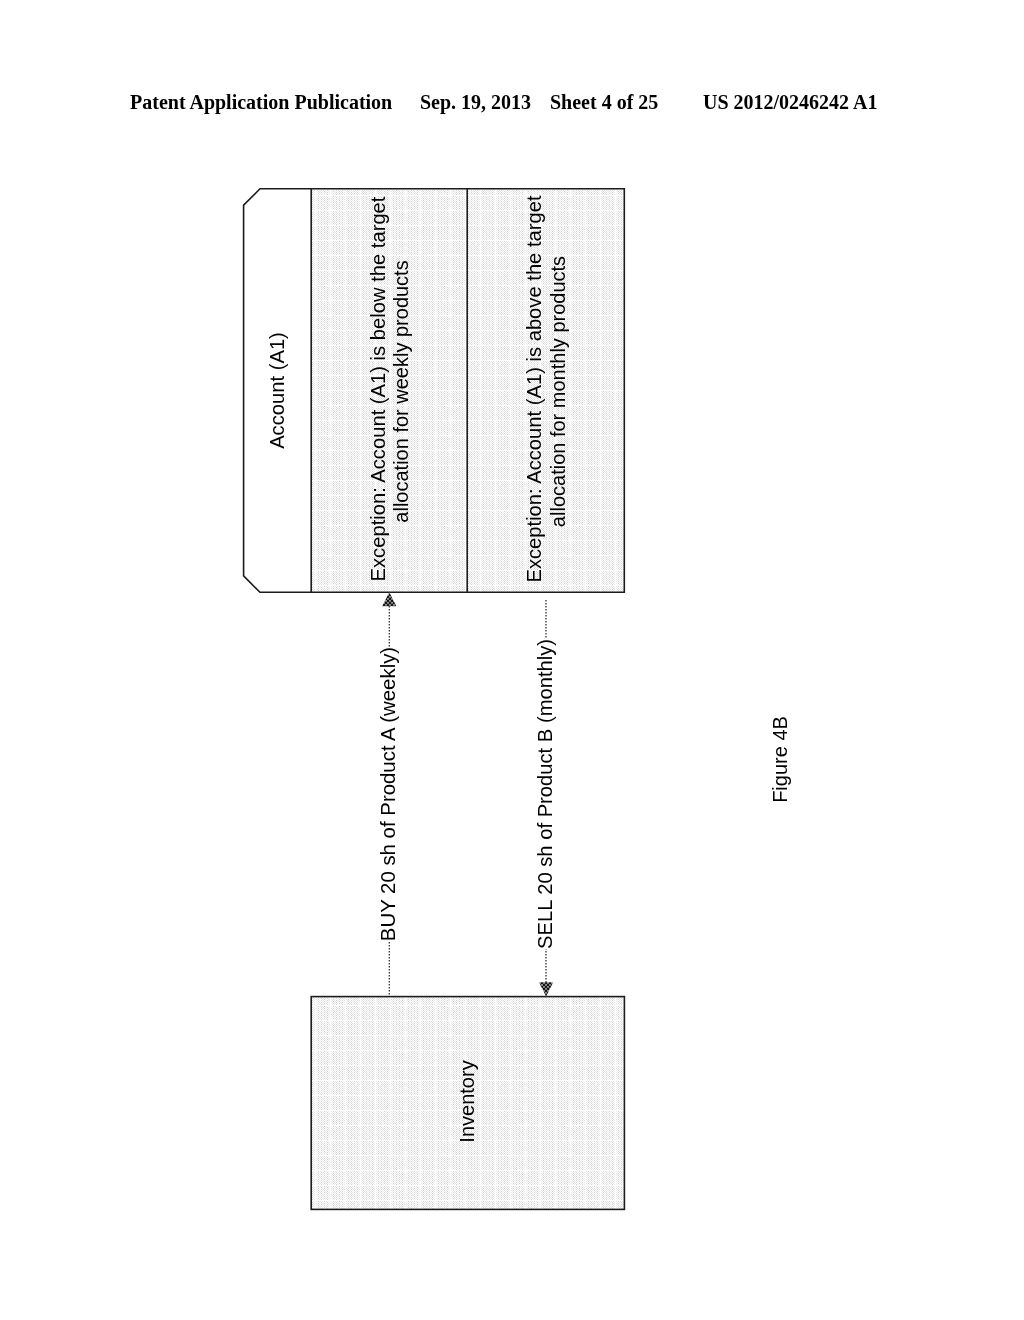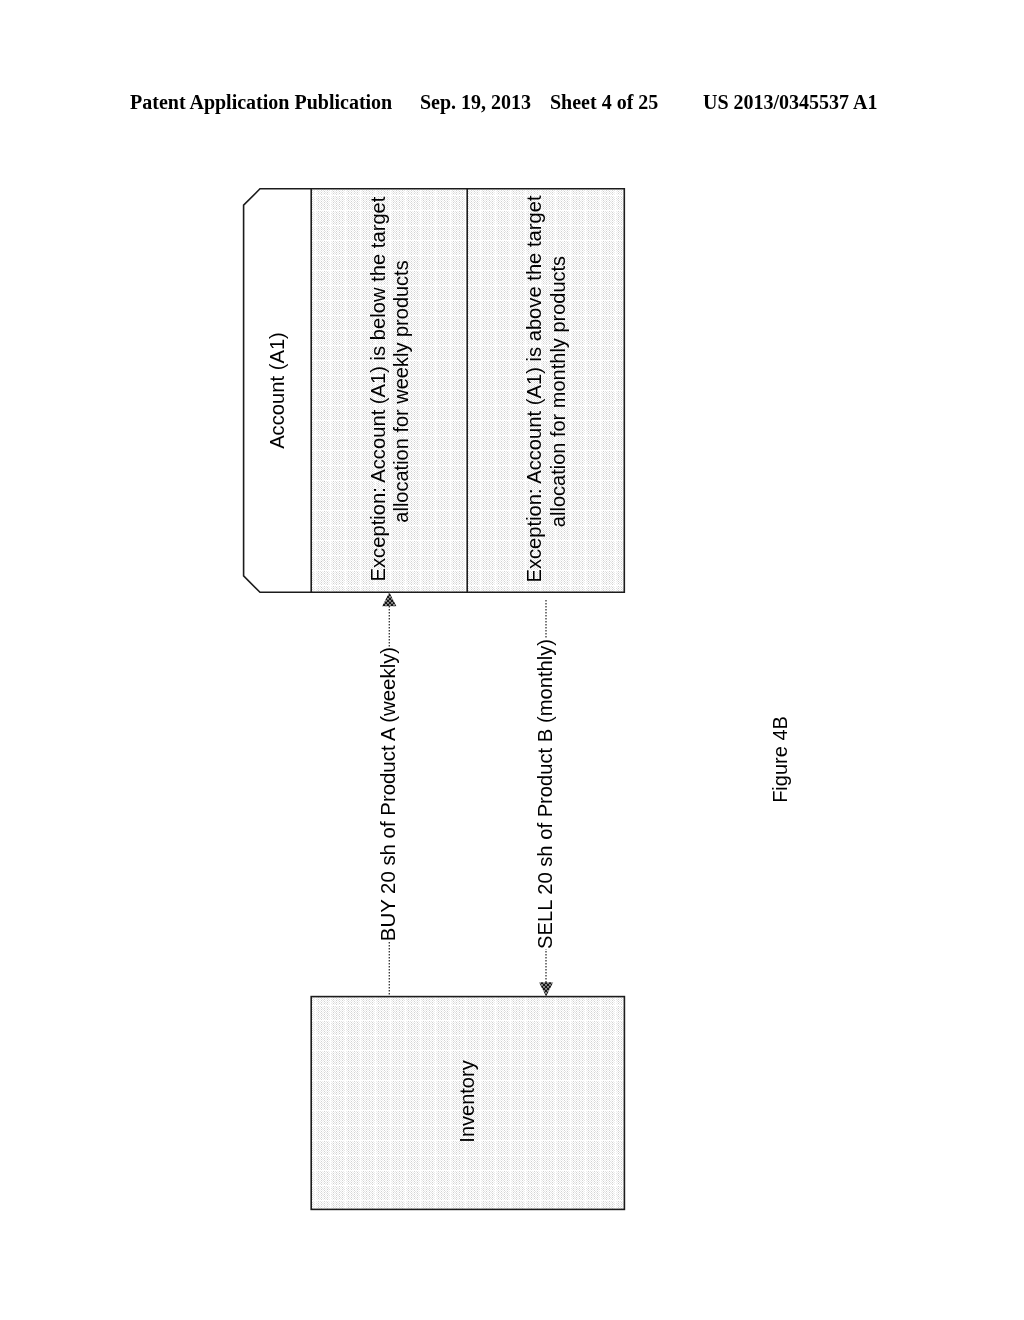--- a/index.html
+++ b/index.html
@@ -22,21 +22,21 @@
 </style>
 </head>
 <body>
 
 <div class="page">
 
   <div class="hdr">
     <span id="h-pub">Patent Application Publication</span>
     <span id="h-date">Sep. 19, 2013</span>
     <span id="h-sheet">Sheet 4 of 25</span>
-    <span id="h-doc">US 2013/0345537 A1</span>
+    <span id="h-doc">US 2012/0246242 A1</span>
   </div>
 
   <svg class="fig" viewBox="0 0 1024 1320">
     <defs>
       <pattern id="dots" width="6" height="6" patternUnits="userSpaceOnUse">
         <rect width="6" height="6" fill="#ffffff"></rect>
         <rect x="0" y="0" width="1" height="1" fill="#d2d2d2"></rect>
         <rect x="2" y="0" width="1" height="1" fill="#ededed"></rect>
         <rect x="4" y="0" width="1" height="1" fill="#e2e2e2"></rect>
         <rect x="1" y="1" width="1" height="1" fill="#ededed"></rect>

